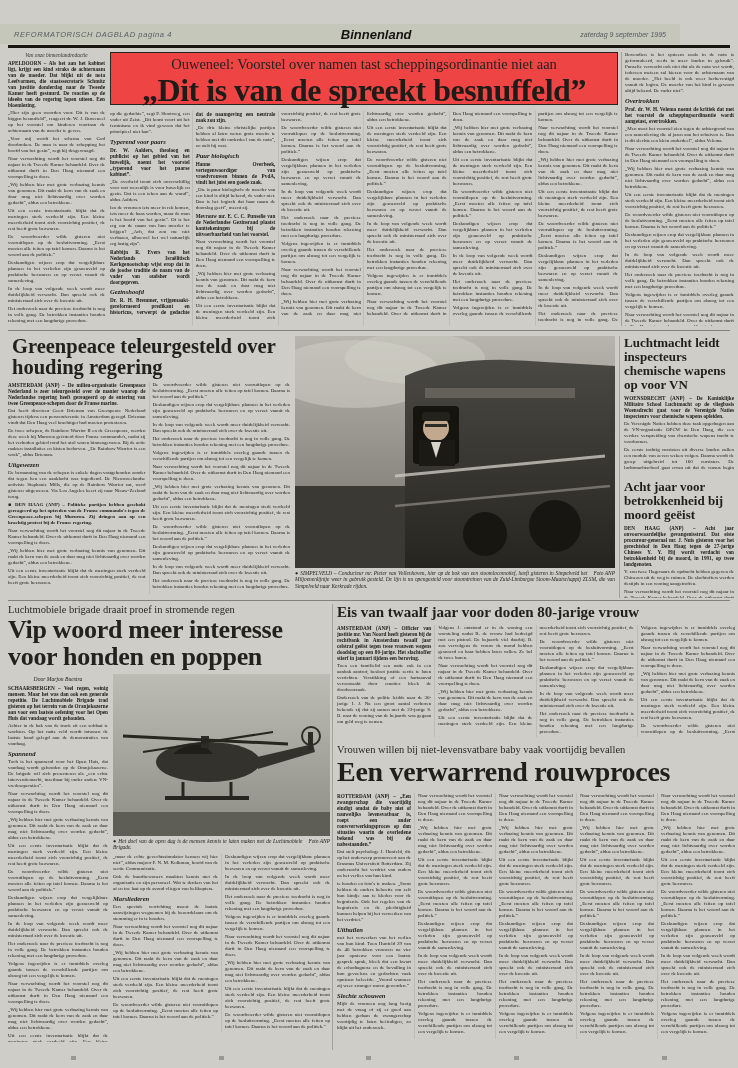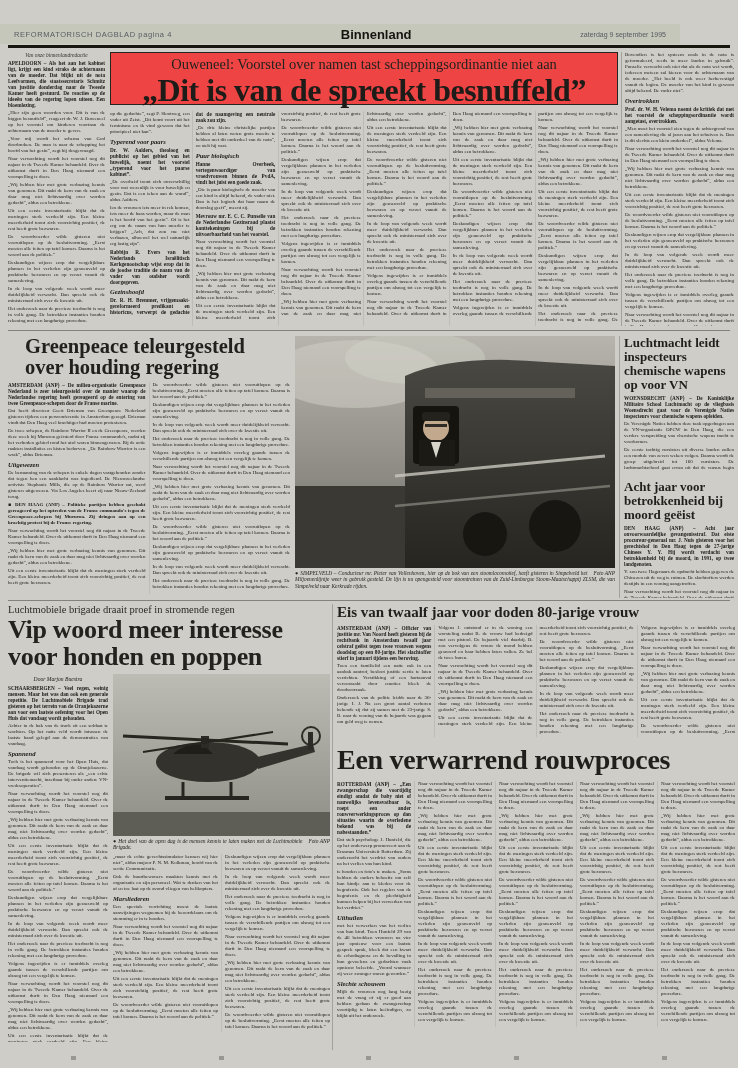--- a/index.html
+++ b/index.html
@@ -1,20 +1,20 @@
 <!DOCTYPE html>
 <html><head>
 <meta charset="utf-8">
 <style>
   html,body{margin:0;padding:0;background:#b9b8b2;}
   .page{position:relative;width:738px;height:1068px;background:#cecdc7;overflow:hidden;
         font-family:"Liberation Serif","DejaVu Serif",serif;color:#21201d;}
   
   .mast{position:absolute;left:0;top:24px;width:680px;height:20px;background:#c5c7bb;
-        display:flex;align-items:center;justify-content:space-between;padding:0 14px;box-sizing:border-box;}
+        display:flex;align-items:center;justify-content:space-between;padding:0 14px;box-sizing:border-box;font-style:italic;}
   .mast .plabel{font-size:7.5px;letter-spacing:.6px;color:#565b60;font-family:"Liberation Sans",sans-serif;}
   .mast .section{font-size:13px;font-weight:bold;color:#15140f;font-family:"Liberation Sans",sans-serif;}
   .mast .pdate{font-size:7px;color:#565b60;font-family:"Liberation Sans",sans-serif;}
   .rule-black{position:absolute;left:8px;right:8px;top:45px;height:2.5px;background:#17160f;}
   .hsep{position:absolute;left:8px;right:8px;height:1px;background:#84837b;}
   .vsep{position:absolute;width:1px;background:#a3a29a;}
   
   .flow{overflow:hidden;}
   .flow p{margin:0 0 2px;font-size:5px;line-height:6px;text-align:justify;}
   .flow p.lead{font-weight:bold;font-size:5.2px;}
@@ -26,21 +26,21 @@
   .intro-col{position:absolute;left:8px;top:52px;width:97px;height:274px;}
   .intro-col .flow p.credit{font-style:italic;text-align:center;font-size:5.4px;color:#33322e;}
   .hbox{position:absolute;left:110px;top:52px;width:508px;height:53px;border:1.5px solid #26251f;
         box-sizing:border-box;text-align:center;background:#ef4444;}
   .kicker-main{margin:3px 0 0;font-size:14.5px;font-weight:normal;color:#23221e;}
   .headline-main{margin:0;font-size:32px;line-height:34px;font-weight:bold;color:#1d1c18;letter-spacing:-.5px;}
   .top-body{position:absolute;left:110px;top:111px;width:508px;height:215px;column-count:6;column-gap:6px;}
   .right-col{position:absolute;left:625px;top:52px;width:109px;height:274px;}
   
   .gp{position:absolute;left:8px;top:336px;width:282px;height:262px;}
-  .gp h2{margin:0 17px 4px;font-size:20.5px;line-height:21px;font-weight:bold;color:#22211d;}
+  .gp h2{margin:0 4px 4px;font-size:20.5px;line-height:21px;font-weight:bold;color:#22211d;}
   .gp .flow{height:212px;column-count:2;column-gap:7px;}
   
   figure{margin:0;}
   .photo-frame svg{display:block;}
   .caption{font-style:italic;font-size:5.4px;line-height:6.4px;text-align:justify;margin-top:2px;color:#23221e;}
   .caption .credit{float:right;font-style:italic;padding-left:6px;}
   .train-fig{position:absolute;left:295px;top:336px;width:320px;}
   .heli-fig{width:217px;}
   
   .sidebar{position:absolute;left:624px;top:336px;width:110px;height:262px;overflow:hidden;}
@@ -345,20 +345,21 @@
           <p>In de loop van volgende week wordt meer duidelijkheid verwacht. Dan spreekt ook de ministerraad zich over de kwestie uit.</p>
           <p>Het onderzoek naar de precieze toedracht is nog in volle gang. De betrokken instanties houden rekening met een langdurige procedure.</p>
           <p>Volgens ingewijden is er inmiddels overleg gaande tussen de verschillende partijen om alsnog tot een vergelijk te komen.</p>
           <p>Naar verwachting wordt het voorstel nog dit najaar in de Tweede Kamer behandeld. Over de uitkomst durft in Den Haag niemand een voorspelling te doen.</p>
           <p>„Wij hebben hier met grote verbazing kennis van genomen. Dit raakt de kern van de zaak en daar mag niet lichtvaardig over worden gedacht”, aldus een betrokkene.</p>
           <p>Uit een eerste inventarisatie blijkt dat de meningen sterk verdeeld zijn. Een kleine meerderheid toont zich voorzichtig positief, de rest heeft grote bezwaren.</p>
           <p>De woordvoerder wilde gisteren niet vooruitlopen op de besluitvorming. „Eerst moeten alle feiten op tafel komen. Daarna is het woord aan de politiek.”</p>
         </div>
     </article>
     <article class="rouw">
+      <p class="kick">Vrouwen willen bij niet-levensvatbare baby vaak voortijdig bevallen</p>
       <h2>Een verwarrend rouwproces</h2>
       <div class="flow cols">
           <p class="lead">ROTTERDAM (ANP) – „Een zwangerschap die voortijdig eindigt omdat de baby niet of nauwelijks levensvatbaar is, roept een ander rouwverwerkingsproces op dan situaties waarin de overledene bekend was bij de nabestaanden.”</p>
           <p>Dat stelt psychologe J. Hunfeld, die op het onderwerp promoveert aan de Erasmus Universiteit Rotterdam. Zij onderzocht het verdriet van ouders na het verlies van hun kind.</p>
           <p>te houden en foto's te maken. „Soms hebben de ouders behoefte om zelf hun kindje aan te kleden voor de begrafenis. Ook het regelen van de begrafenis en de plechtigheid kunnen helpen bij het verwerken van het verdriet.”</p>
           <h4 class="sub">Uithuilen</h4>
           <p>met het verwerken van het verlies van hun kind. Toen Hunfeld 29 van de 46 betrokken vrouwen na vier jaar opnieuw voor een laatste gesprek sprak, bleek dat een kwart de echodiagnose en de bevalling in hun gevoelens en gedachten vaak opnieuw beleefde. „Vooral wanneer zij weer zwanger waren geworden.”</p>
           <h4 class="sub">Slechte schouwen</h4>
           <p>Mijlt de vrouwen nog lang bezig met de vraag of zij er goed aan hebben gedaan de zwangerschap voortijdig te laten beëindigen, zo blijkt uit het onderzoek.</p>
           <p>Naar verwachting wordt het voorstel nog dit najaar in de Tweede Kamer behandeld. Over de uitkomst durft in Den Haag niemand een voorspelling te doen.</p>

